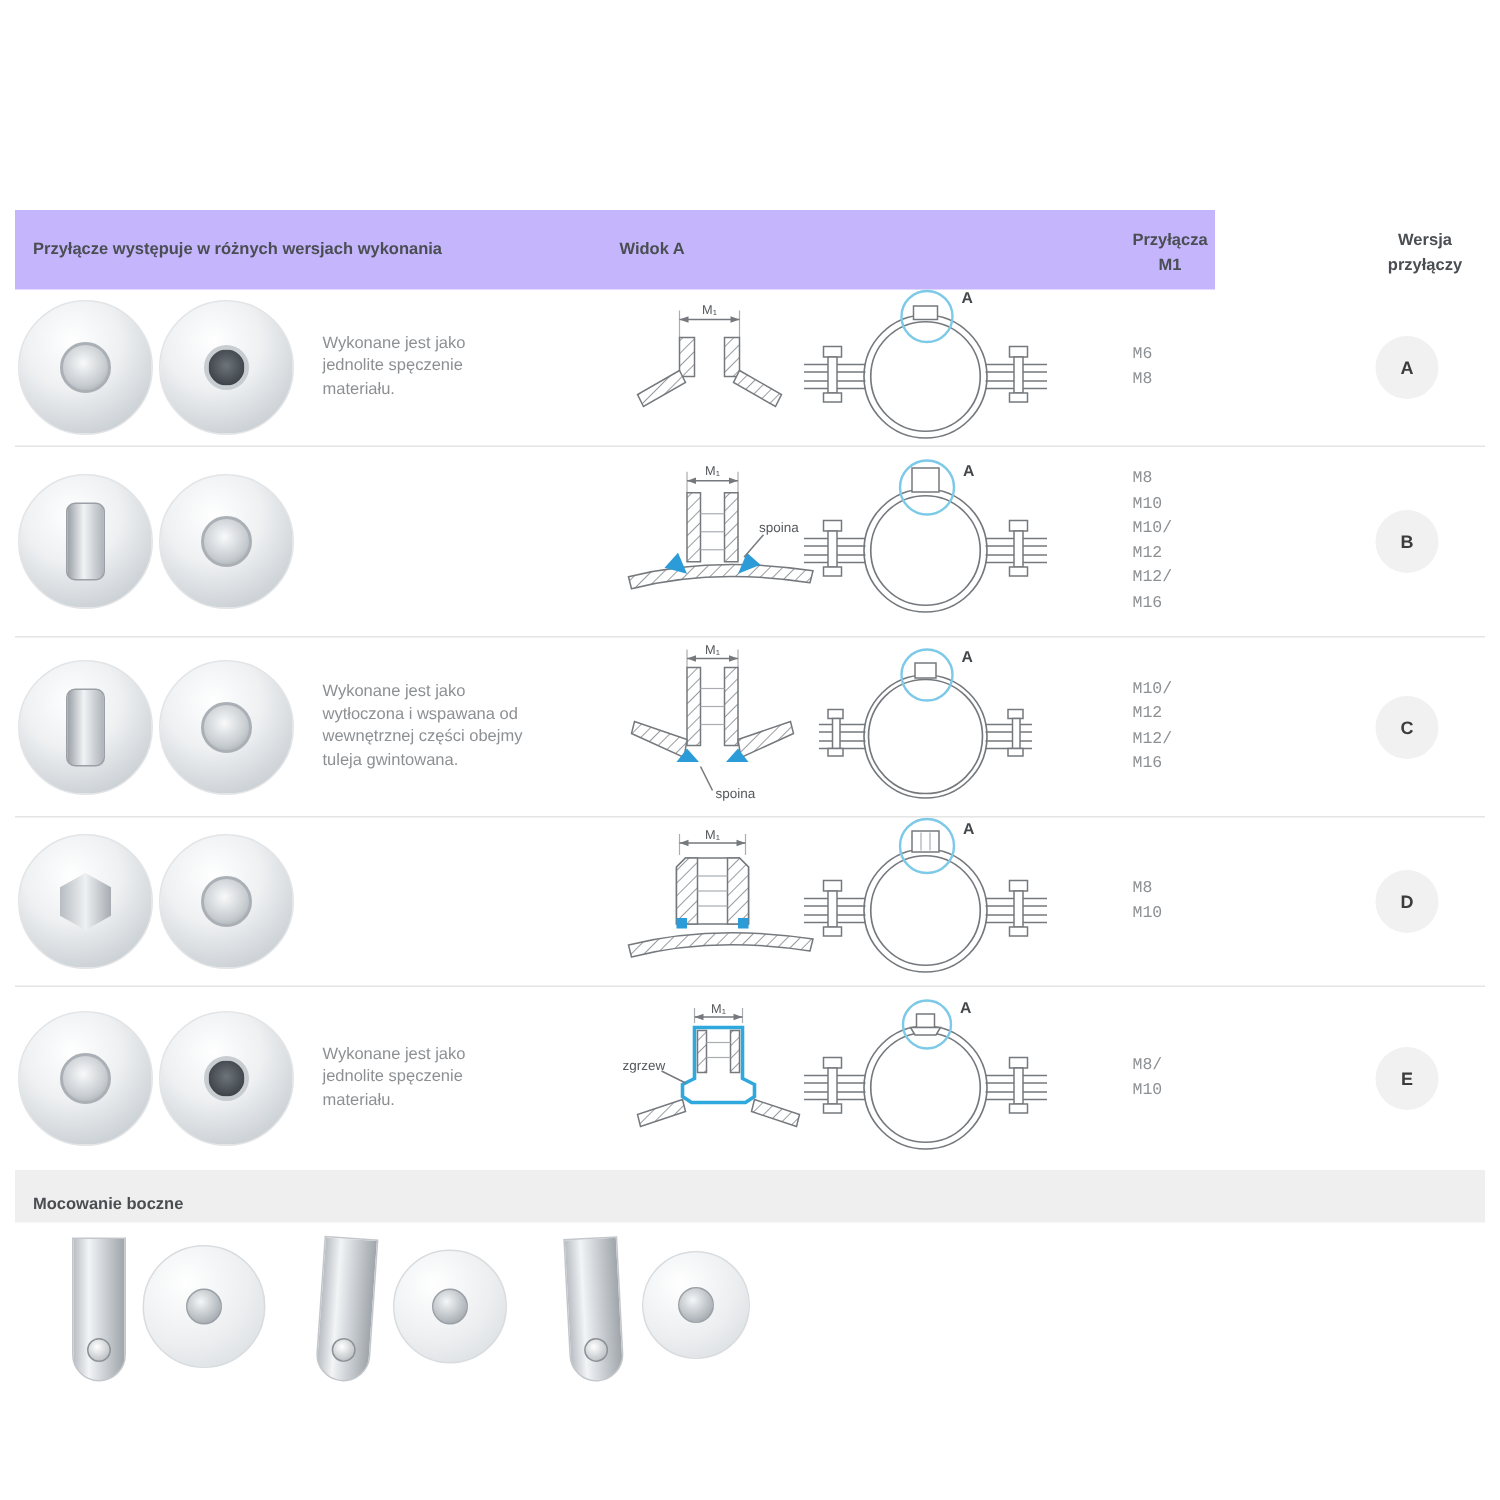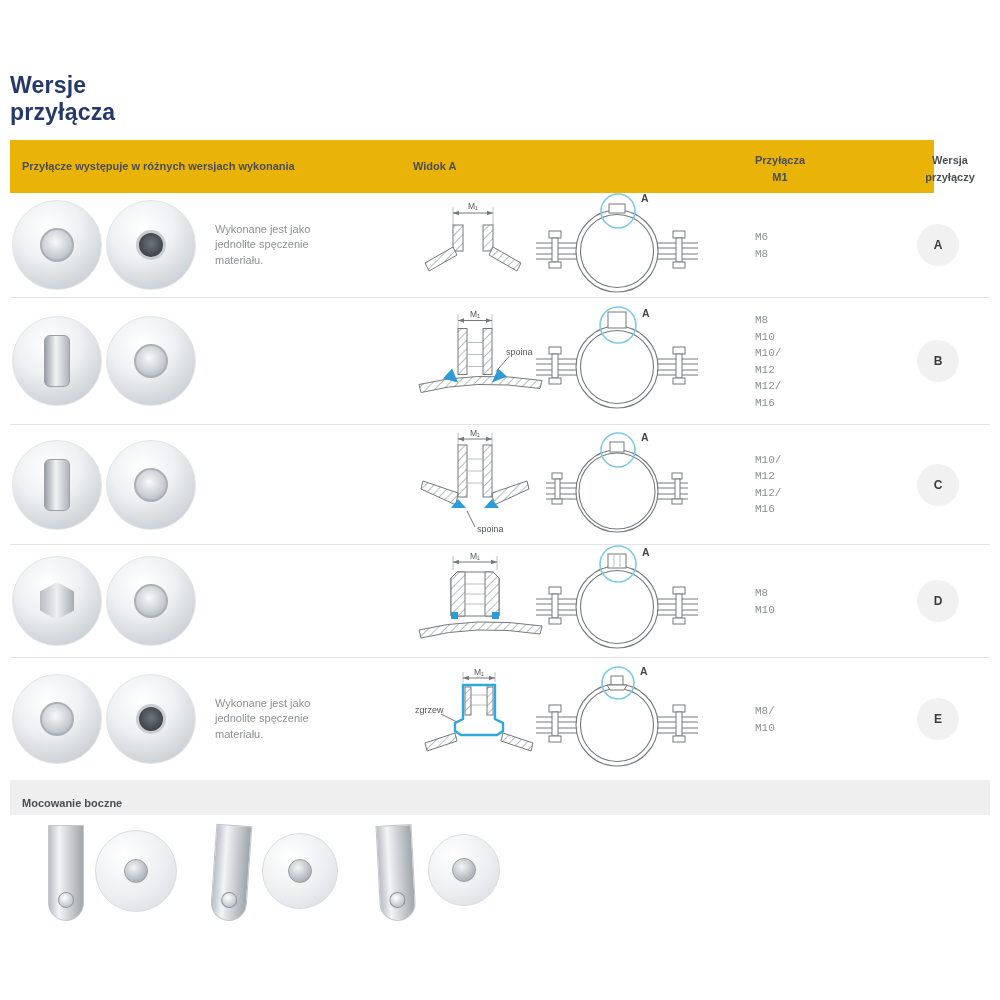--- a/index.html
+++ b/index.html
@@ -2,21 +2,21 @@
 <html><head>
 <meta charset="utf-8">
 <style>
   * { margin:0; padding:0; box-sizing:border-box; }
   body { width:1000px; height:1000px; background:#fff; font-family:"Liberation Sans", sans-serif; position:relative; overflow:hidden; }
   .page { position:relative; width:1000px; height:1000px; background:#fff; }
 
   .title { position:absolute; left:10px; top:72px; font-size:23px; font-weight:800;
            color:#24386b; line-height:1.18; white-space:pre-line; letter-spacing:.2px; }
 
-  .table-header { position:absolute; left:10px; top:140px; width:924px; height:53px; background:#eab308; }
+  .table-header { position:absolute; left:10px; top:140px; width:800px; height:53px; background:#c4b5fd; }
   .table-header .cell { position:absolute; font-size:11px; font-weight:700; color:#4a4e52; }
   .h-desc { left:12px; top:20px; }
   .h-view { left:403px; top:20px;text-align:right; }
   .h-m1   { left:715px; top:12px; width:110px; text-align:center; white-space:pre-line; line-height:1.5; }
   .h-ver  { left:885px; top:12px; width:110px; text-align:center; white-space:pre-line; line-height:1.5; }
 
   .rows { position:absolute; left:10px; top:193px; width:980px; }
   .row { position:relative; width:980px; }
   .row.sep { border-bottom:1px solid #e4e4e4; }
   .r-a { height:105px; } .r-b { height:127px; } .r-c { height:120px; }
@@ -87,22 +87,20 @@
   <defs>
     <pattern id="hatch" width="6" height="6" patternTransform="rotate(45)" patternUnits="userSpaceOnUse">
       <rect width="6" height="6" fill="#ffffff"></rect>
       <line x1="0" y1="0" x2="0" y2="6" stroke="#8a8f93" stroke-width="1.1"></line>
     </pattern>
   </defs>
 </svg>
 
 <div class="page">
 
-  <div class="title">Wersje
-przyłącza</div>
 
   <div class="table-header">
     <span class="cell h-desc">Przyłącze występuje w różnych wersjach wykonania</span>
     <span class="cell h-view">Widok A</span>
     <span class="cell h-m1">Przyłącza
 M1</span>
     <span class="cell h-ver">Wersja
 przyłączy</span>
   </div>
 
@@ -209,20 +207,21 @@
       <div class="badge vc">B</div>
     </div>
 
     <div class="row r-c sep">
       <div class="photo photo1 vc">
           <span class="in-sleeve"></span>
         </div>
       <div class="photo photo2 vc">
           <span class="in-boss"></span>
         </div>
+      <div class="desc vc">Wykonane jest jako wytłoczona i wspawana od wewnętrznej części obejmy tuleja gwintowana.</div>
       <svg class="xsec vc" width="135" height="112" viewBox="0 0 135 112">
         <line class="thin" x1="45" y1="4" x2="45" y2="16"></line>
           <line class="thin" x1="79" y1="4" x2="79" y2="16"></line>
         <line x1="45" y1="10" x2="79" y2="10"></line>
         <polygon class="arr" points="45,10 51,7.8 51,12.2"></polygon>
           <polygon class="arr" points="79,10 73,7.8 73,12.2"></polygon>
         <text class="dim" x="62" y="7" text-anchor="middle">M₁</text>
         <rect class="part" x="45" y="16" width="9" height="52" fill="url(#hatch)"></rect>
         <rect class="part" x="70" y="16" width="9" height="52" fill="url(#hatch)"></rect>
         <line class="thin" x1="54" y1="30" x2="70" y2="30"></line>

